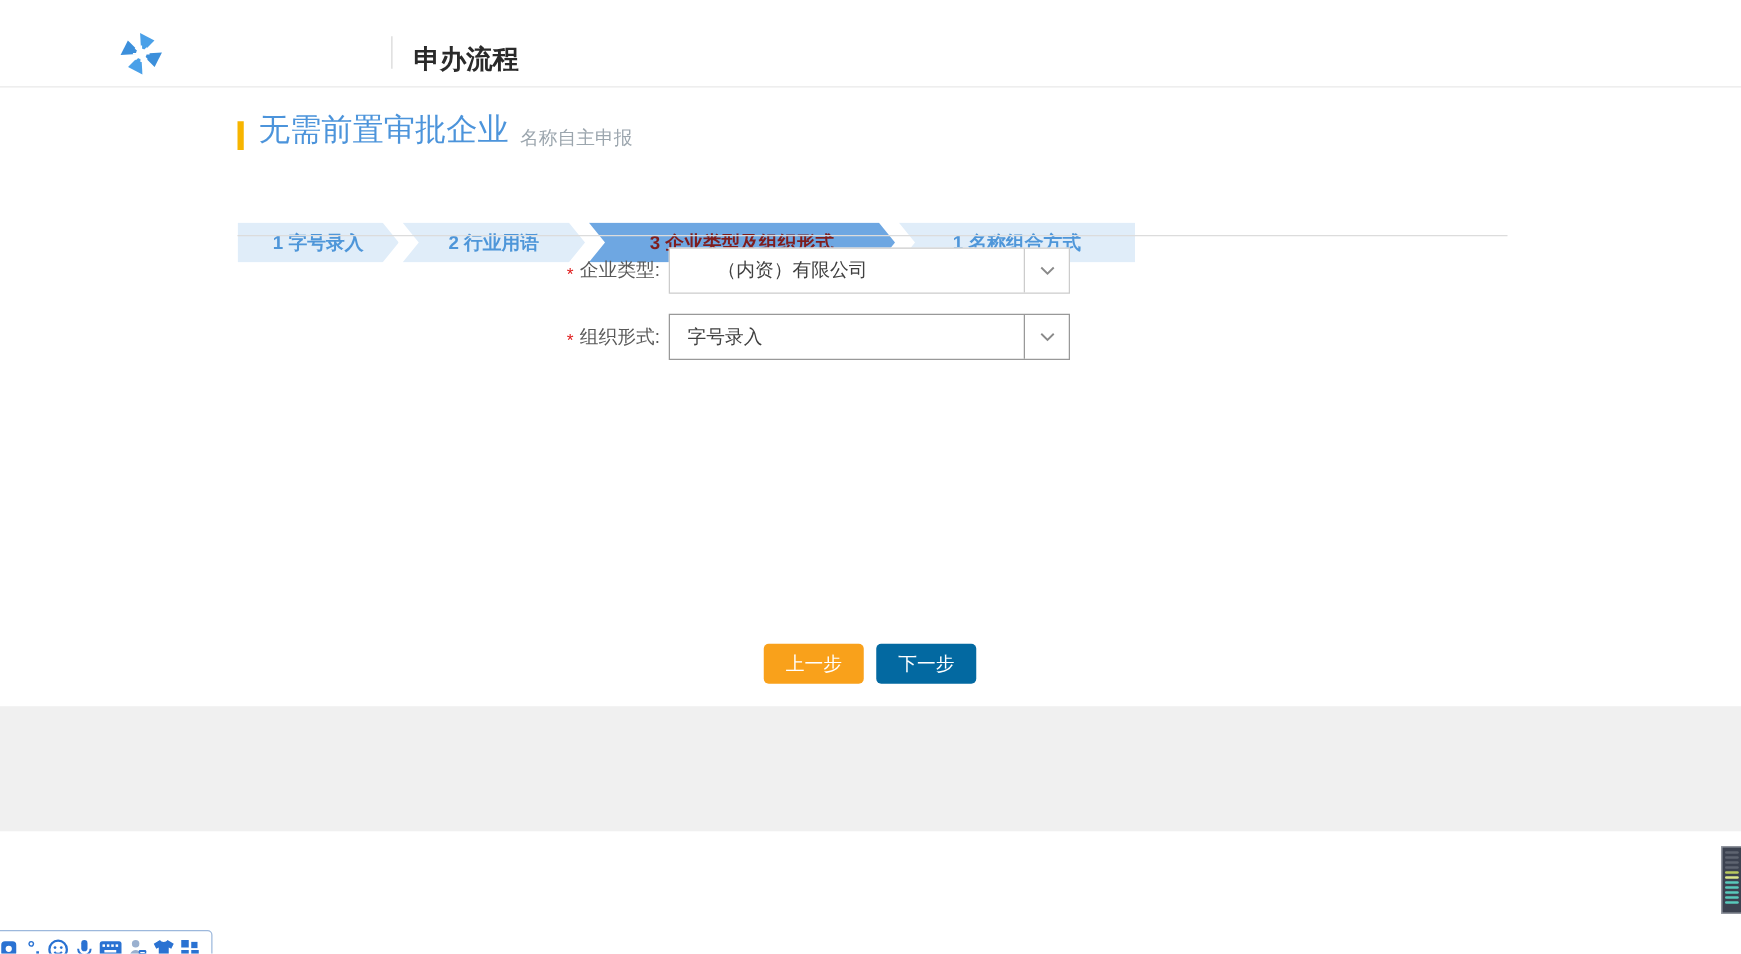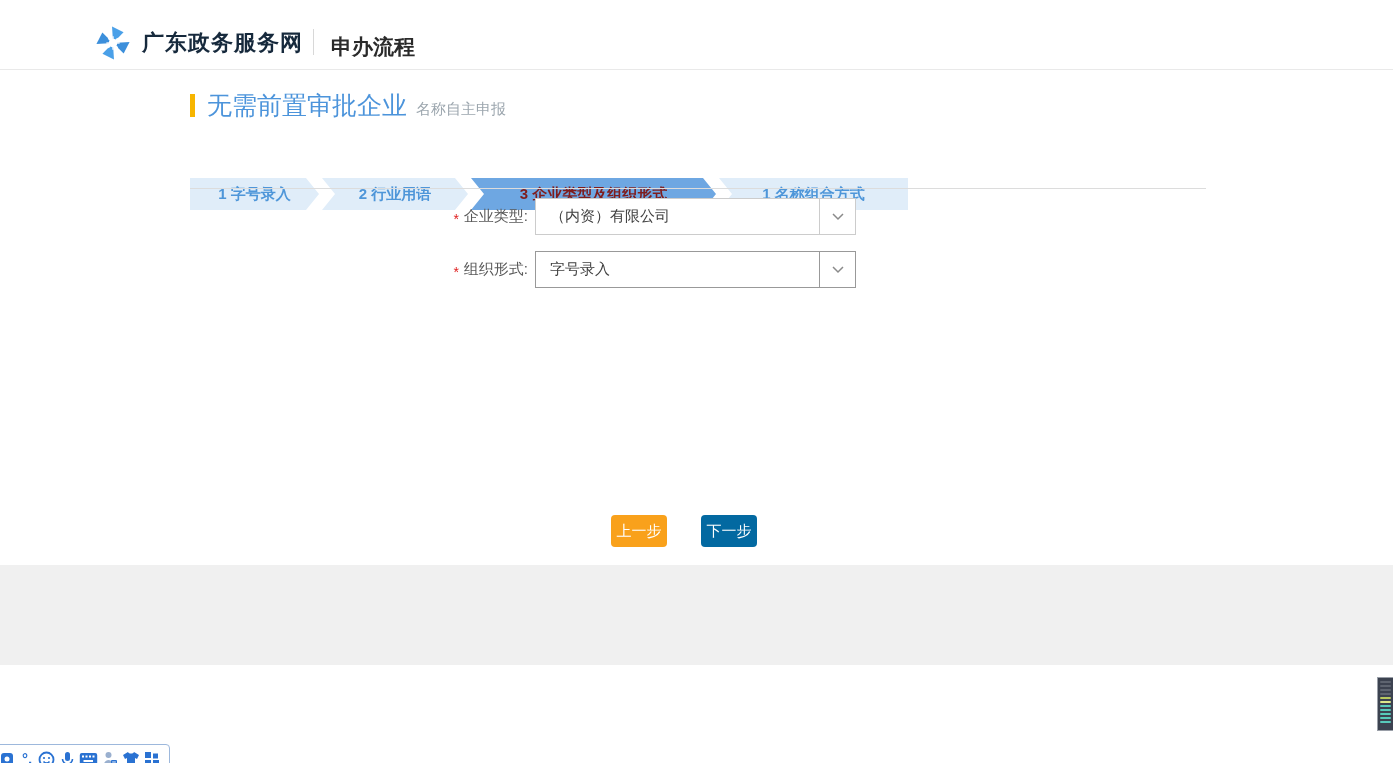--- a/index.html
+++ b/index.html
@@ -8,21 +8,21 @@
 
   
   .header{position:absolute;top:0;left:0;right:0;height:69px;background:#fff;border-bottom:1px solid #e9e9e9;}
   .brand-link{position:absolute;left:94px;top:24px;display:flex;align-items:center;cursor:pointer;}
   .logo{width:38px;height:38px;}
   .brand-text{margin-left:10px;font-size:22px;font-weight:600;color:#16293c;letter-spacing:1px;}
   .header-divider{position:absolute;left:313px;top:29px;width:1px;height:26px;background:#d8d8d8;}
   .nav-title{position:absolute;left:331px;top:33px;font-size:21px;font-weight:bold;color:#2a2a2a;}
 
   
-  .title-wrap{position:absolute;left:190px;top:90px;display:flex;align-items:center;height:30px;}
+  .title-wrap{position:absolute;left:190px;top:90px;display:flex;align-items:flex-end;height:30px;}
   .accent-bar{width:5px;height:23px;background:#f7b500;}
   .page-title{margin-left:12px;font-size:25px;color:#4c94db;}
   .page-subtitle{margin-left:9px;margin-top:8px;font-size:15px;color:#9ca6ae;}
 
   
   .steps{position:absolute;left:190px;top:130px;width:718px;height:32px;display:flex;margin-top:48px;}
   .step{height:32px;display:flex;align-items:center;justify-content:center;
         font-size:15px;font-weight:bold;color:#4e96d9;background:#e0edf9;cursor:pointer;}
   .step.s1{width:129px;clip-path:polygon(0 0,calc(100% - 13px) 0,100% 50%,calc(100% - 13px) 100%,0 100%);}
   .step.s2{width:146px;margin-left:3px;clip-path:polygon(0 0,calc(100% - 13px) 0,100% 50%,calc(100% - 13px) 100%,0 100%,13px 50%);}
@@ -41,21 +41,21 @@
   .select{position:absolute;left:535px;width:321px;height:37px;background:#fff;box-sizing:border-box;
           display:flex;cursor:pointer;}
   .select.light{border:1px solid #cccccc;}
   .select.dark{border:1px solid #999999;}
   .select-value{flex:1;display:flex;align-items:center;padding-left:14px;font-size:15px;color:#404040;}
   .select-arrow{width:35px;display:flex;align-items:center;justify-content:center;}
   .select.light .select-arrow{border-left:1px solid #cccccc;}
   .select.dark  .select-arrow{border-left:1px solid #999999;}
 
   
-  .btn{position:absolute;top:515px;width:56px;height:32px;border-radius:4px;color:#fff;font-size:15px;
+  .btn{position:absolute;top:515px;width:80px;height:32px;border-radius:4px;color:#fff;font-size:15px;
        display:flex;align-items:center;justify-content:center;cursor:pointer;border:none;font-family:Liberation Serif, serif;}
   .btn-prev{left:611px;background:#f9a11b;}
   .btn-next{left:701px;background:#0369a1;}
 
   
   .footer{position:absolute;left:0;top:565px;width:100%;height:100px;background:#f0f0f0;}
 
   
   .ime-bar{position:absolute;left:-8px;top:744px;width:178px;height:30px;background:#fff;
            border:1px solid #9db8dc;border-radius:4px;box-sizing:border-box;
@@ -85,21 +85,20 @@
           <circle cx="0" cy="0" r="4.5" fill="#ffffff"></circle>
           <g stroke="#ffffff" stroke-width="1.4">
             <line x1="0" y1="-7" x2="0" y2="7"></line>
             <line x1="-7" y1="0" x2="7" y2="0"></line>
             <line x1="-5" y1="-5" x2="5" y2="5"></line>
             <line x1="5" y1="-5" x2="-5" y2="5"></line>
           </g>
           <circle cx="0" cy="0" r="2.2" fill="#ffffff"></circle>
         </g>
       </svg>
-      <span class="brand-text">广东政务服务网</span>
     </div>
     <div class="header-divider"></div>
     <div class="nav-title">申办流程</div>
   </div>
 
   <div class="title-wrap">
     <div class="accent-bar"></div>
     <div class="page-title">无需前置审批企业</div>
     <div class="page-subtitle">名称自主申报</div>
   </div>
@@ -110,21 +109,21 @@
     <div class="step s3 active">3 企业类型及组织形式</div>
     <div class="step s4">1 名称组合方式</div>
   </div>
 
   <div class="content-divider"></div>
 
   <div class="form-label row1">
     <span class="req">*</span>
     <span>企业类型:</span>
   </div>
-  <div class="select light row1" style="top:198px;">
+  <div class="select light row1" style="top:198px;padding-left:24px;">
     <div class="select-value">（内资）有限公司</div>
     <div class="select-arrow">
       <svg width="12" height="8" viewBox="0 0 12 8">
           <polyline points="1,1 6,6 11,1" fill="none" stroke="#8a8a8a" stroke-width="1.5"></polyline>
         </svg>
     </div>
   </div>
 
   <div class="form-label row2">
     <span class="req">*</span>

